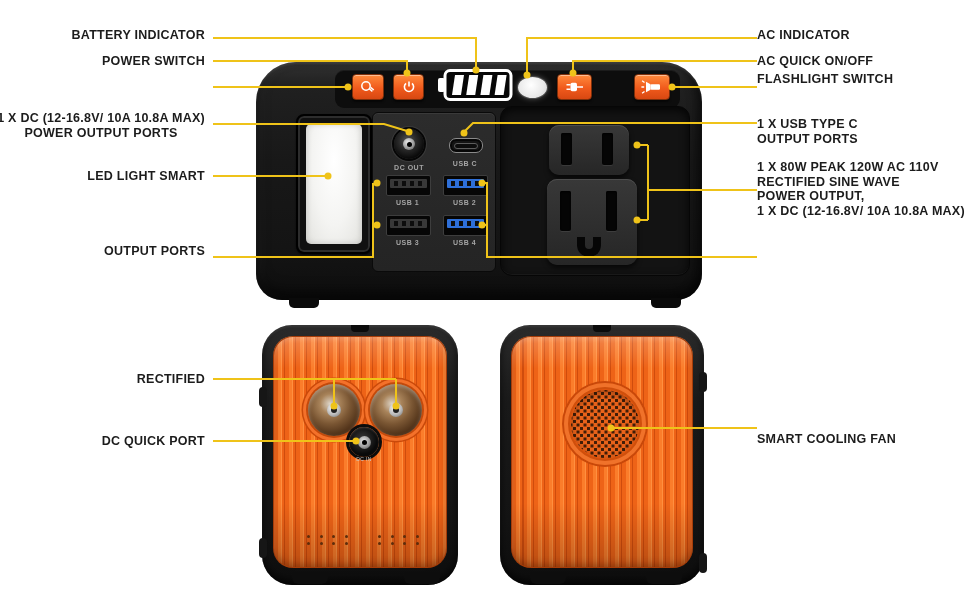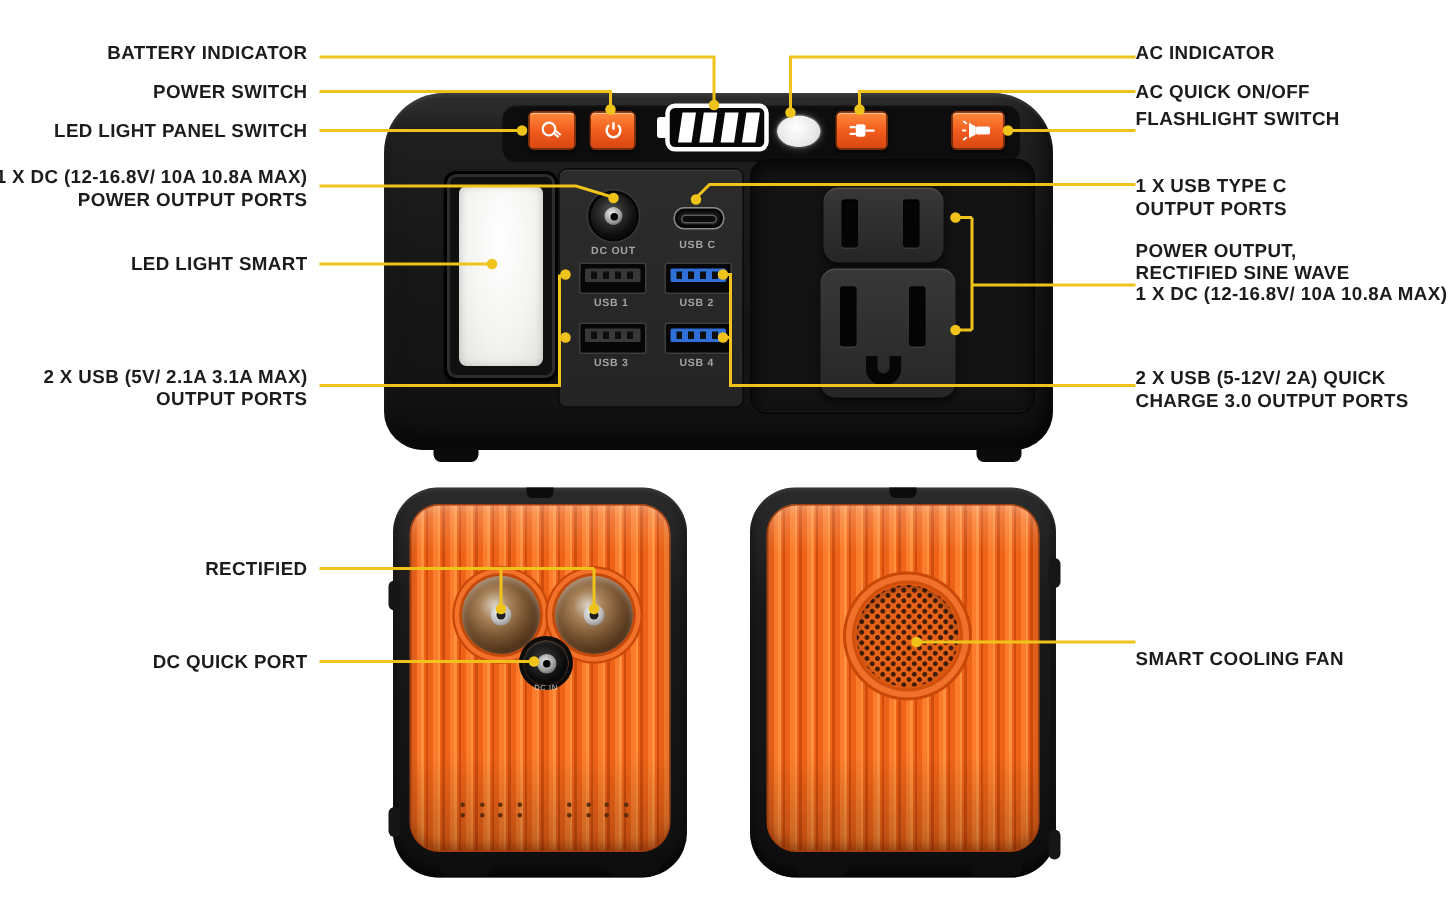--- a/index.html
+++ b/index.html
@@ -1,21 +1,21 @@
 <!DOCTYPE html>
 <html><head>
 <meta charset="utf-8">
 <style>
   html,body{margin:0;padding:0;background:#fff;}
   .stage{position:relative;width:970px;height:600px;background:#ffffff;overflow:hidden;
          font-family:"Liberation Sans",sans-serif;}
   
   .lbl{position:absolute;font-weight:bold;font-size:12.5px;line-height:14.6px;
        letter-spacing:.25px;color:#1c1c1c;white-space:nowrap;}
-  .lbl.l{text-align:right;right:765px;}
+  .lbl.l{text-align:center;right:765px;}
   .lbl.r{left:757px;text-align:left;}
   
   .callouts{position:absolute;left:0;top:0;z-index:10;pointer-events:none;}
   .callouts path{stroke:#EFC319;stroke-width:2;fill:none;}
   .callouts circle{fill:#EFC319;stroke:none;}
   
   .pst{position:absolute;z-index:2;}
   .pst *{position:absolute;}
   .pst-body{left:0;top:0;width:446px;height:238px;border-radius:40px 40px 26px 26px;
     background:linear-gradient(180deg,#323232 0,#202020 10%,#181818 42%,#141414 78%,#0e0e0e 100%);
@@ -101,32 +101,28 @@
 <body>
 
 <div class="stage">
 
   <div class="lbl l" style="top:28px">
       <div>BATTERY INDICATOR</div>
     </div>
   <div class="lbl l" style="top:54px">
       <div>POWER SWITCH</div>
     </div>
-  <div class="lbl l" style="top:80px">
-      <div>LED LIGHT PANEL SWITCH</div>
-    </div>
   <div class="lbl l" style="top:111px">
     <div>1 X DC (12-16.8V/ 10A 10.8A MAX)</div>
     <div>POWER OUTPUT PORTS</div>
   </div>
   <div class="lbl l" style="top:169px">
       <div>LED LIGHT SMART</div>
     </div>
   <div class="lbl l" style="top:244px">
-    <div>2 X USB (5V/ 2.1A 3.1A MAX)</div>
     <div>OUTPUT PORTS</div>
   </div>
   <div class="lbl l" style="top:372px">
       <div>RECTIFIED</div>
     </div>
   <div class="lbl l" style="top:434px">
       <div>DC QUICK PORT</div>
     </div>
 
   <div class="lbl r" style="top:28px">
@@ -136,27 +132,24 @@
       <div>AC QUICK ON/OFF</div>
     </div>
   <div class="lbl r" style="top:72px">
       <div>FLASHLIGHT SWITCH</div>
     </div>
   <div class="lbl r" style="top:117px">
     <div>1 X USB TYPE C</div>
     <div>OUTPUT PORTS</div>
   </div>
   <div class="lbl r" style="top:160px">
+    <div>1 X 80W PEAK 120W AC 110V</div>
+    <div>RECTIFIED SINE WAVE</div>
     <div>POWER OUTPUT,</div>
-    <div>RECTIFIED SINE WAVE</div>
     <div>1 X DC (12-16.8V/ 10A 10.8A MAX)</div>
-  </div>
-  <div class="lbl r" style="top:245px">
-    <div>2 X USB (5-12V/ 2A) QUICK</div>
-    <div>CHARGE 3.0 OUTPUT PORTS</div>
   </div>
   <div class="lbl r" style="top:432px">
       <div>SMART COOLING FAN</div>
     </div>
 
   <div class="pst" style="left:256px;top:62px;width:446px;height:246px">
     <div class="pst-body"></div>
     <div class="pst-strip"></div>
 
     <div class="pbtn" style="left:96px;top:12px;width:30px;height:24px">

